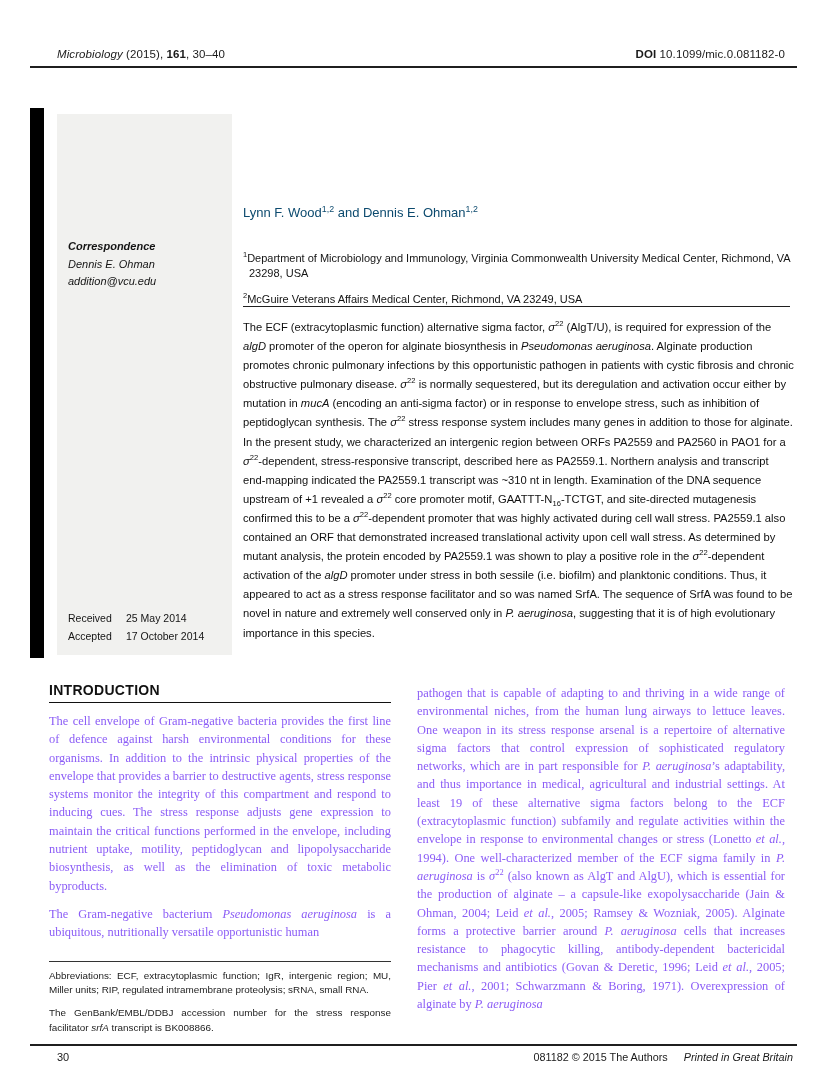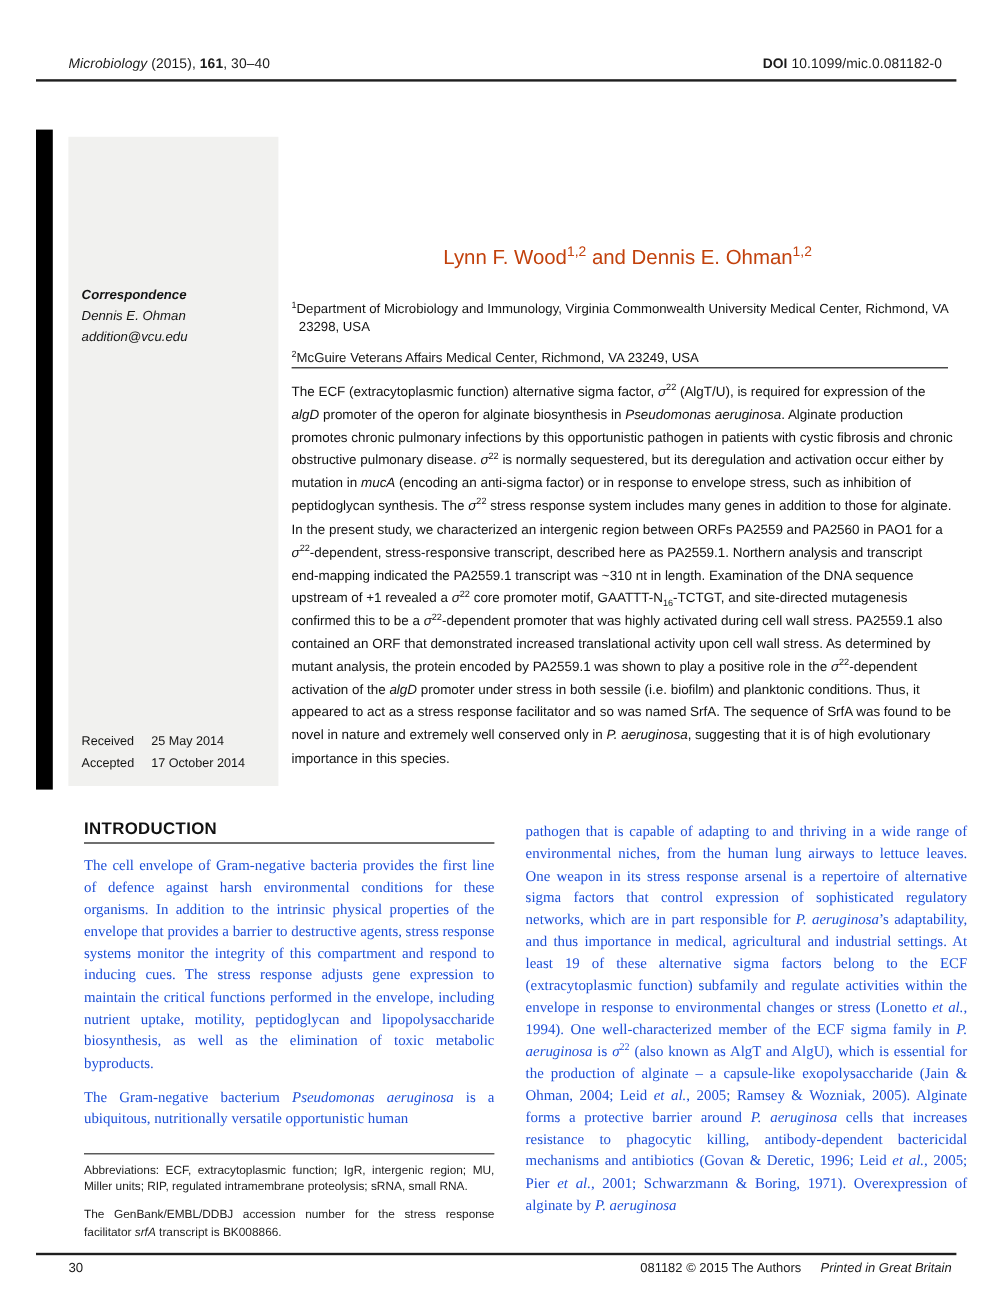--- a/index.html
+++ b/index.html
@@ -22,21 +22,21 @@
 
   .header-line { font-size: 11.5px; letter-spacing: 0.1px; color: #1a1a1a; }
   .rule { background: #1f1f1f; }
 
   .margin-bar { background: #000; }
   .side-panel { background: #f1f1ef; }
 
   .article-title {
     font-size: 23px; line-height: 29.5px; letter-spacing: 0.2px; color: #0d0d0d;
   }
-  .authors { font-size: 17px; color: #c2410c; text-align: center; }
+  .authors { font-size: 13px; color: #0c4a6e; }
 
   .corr { font-size: 11px; line-height: 17.5px; color: #141414; font-style: italic; }
   .corr .label { font-weight: bold; }
 
   .affil { font-size: 11px; line-height: 15px; color: #141414; margin-top: 10px; }
   .affil .aff { padding-left: 6px; text-indent: -6px; }
   .affil .aff + .aff { margin-top: 11px; }
 
   .abstract {
     font-size: 11.2px; line-height: 19.1px; color: #101010;
@@ -49,21 +49,21 @@
 
   .body-grid {
     display: grid;
     grid-template-columns: 342px 368px;
     column-gap: 26px;
   }
   .col { display: flex; flex-direction: column; }
   .serif-par {
     font-family: "Liberation Serif", serif;
     font-size: 12.4px; line-height: 18.3px;
-    text-align: justify; color: #1d4ed8;
+    text-align: justify; color: #8b5cf6;
   }
   .intro-head {
     font-family: "Liberation Sans", sans-serif;
     font-weight: bold; font-size: 14px; letter-spacing: 0.3px;
     border-bottom: 1.6px solid #111;
     padding-bottom: 4px;
   }
   .p-gap { margin-top: 9px; }
   .p-gap2 { margin-top: 10px; }
 
@@ -111,21 +111,21 @@
     <div class="row">
       <span class="dlabel">Received</span>
       <span>25 May 2014</span>
     </div>
     <div class="row">
       <span class="dlabel">Accepted</span>
       <span>17 October 2014</span>
     </div>
   </div>
 
-  <div class="abs body-grid" style="left:70px; top:682px; width:736px; height:353px;">
+  <div class="abs body-grid" style="left:49px; top:682px; width:736px; height:353px;">
     <div class="col" style="height:353px;">
       <div class="intro-head">INTRODUCTION</div>
       <div class="serif-par p-gap"><span>The cell envelope of Gram-negative bacteria provides the first line of defence against harsh environmental conditions for these organisms. In addition to the intrinsic physical properties of the envelope that provides a barrier to destructive agents, stress response systems monitor the integrity of this compartment and respond to inducing cues. The stress response adjusts gene expression to maintain the critical functions performed in the envelope, including nutrient uptake, motility, peptidoglycan and lipopolysaccharide biosynthesis, as well as the elimination of toxic metabolic byproducts.</span></div>
       <div class="serif-par p-gap2"><span>The Gram-negative bacterium </span><span class="ri">Pseudomonas aeruginosa</span><span> is a ubiquitous, nutritionally versatile opportunistic human</span></div>
       <div class="footnotes">
         <div class="fn"><span>Abbreviations: ECF, extracytoplasmic function; IgR, intergenic region; MU, Miller units; RIP, regulated intramembrane proteolysis; sRNA, small RNA.</span></div>
         <div class="fn"><span>The GenBank/EMBL/DDBJ accession number for the stress response facilitator </span><span class="ri">srfA</span><span> transcript is BK008866.</span></div>
       </div>
     </div>
     <div class="col">

